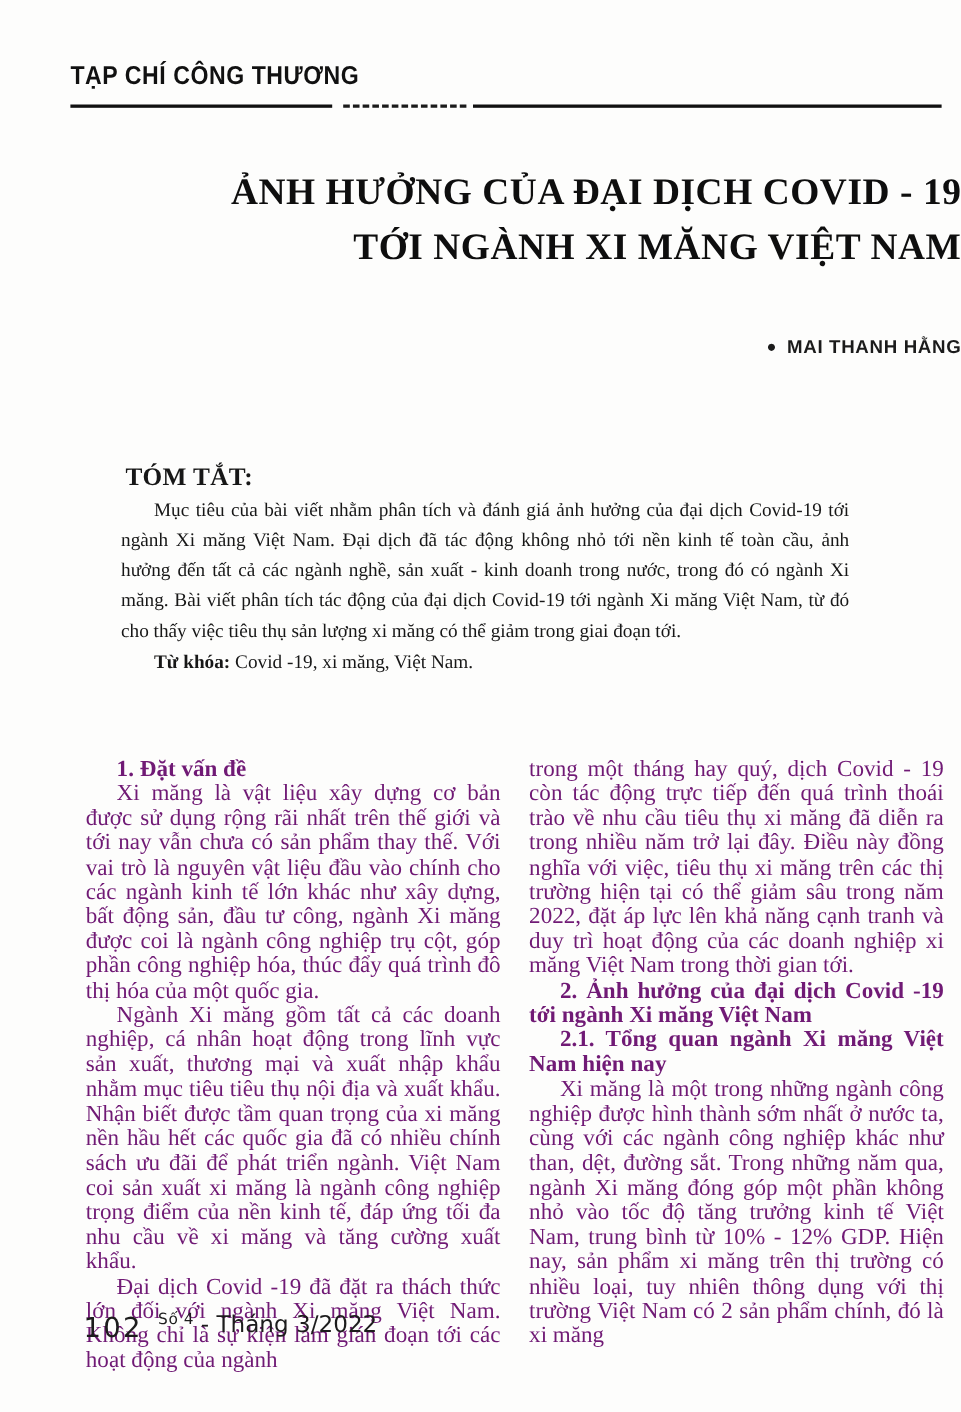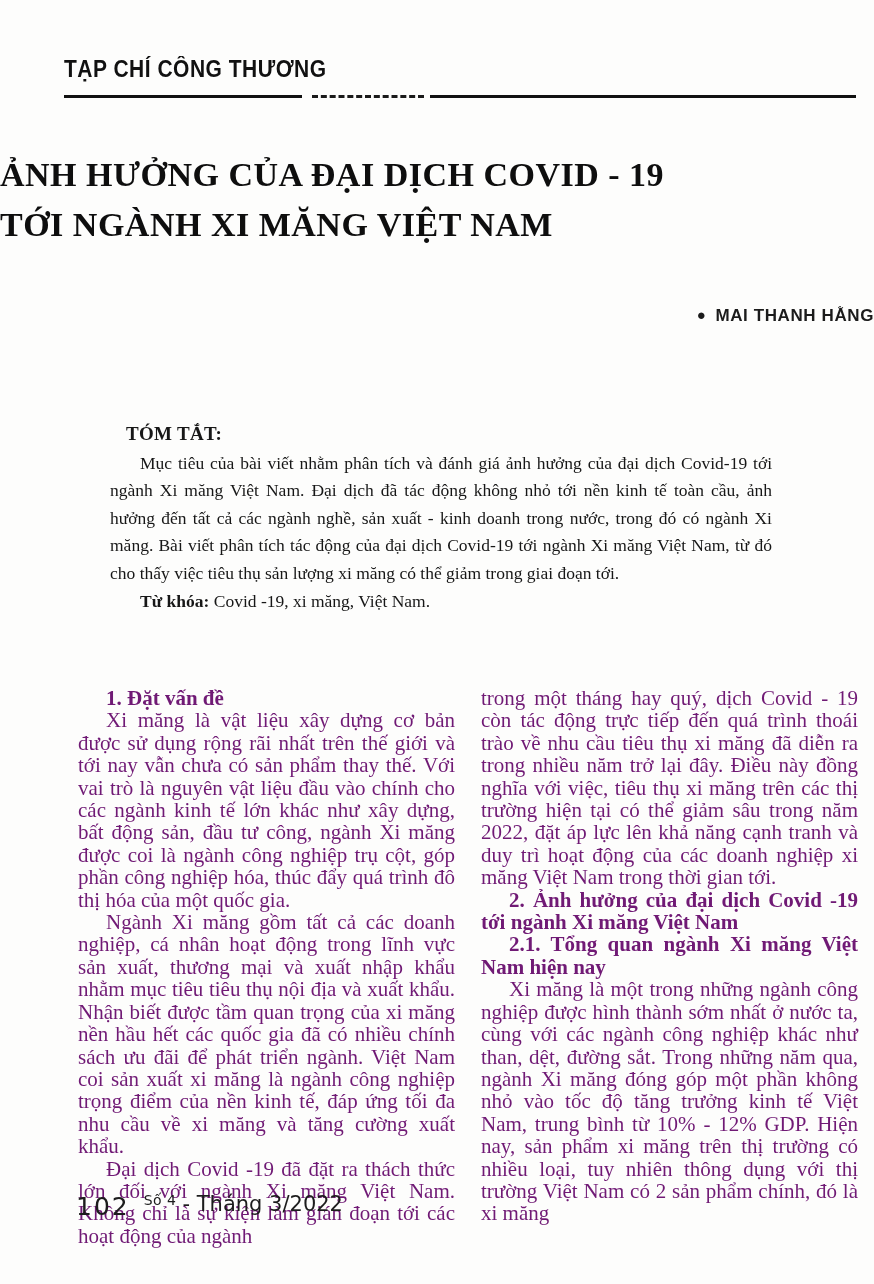--- a/index.html
+++ b/index.html
@@ -26,43 +26,43 @@
     display:flex;align-items:flex-end;height:4px;
   }
   .rule-solid-1{width:238px;border-bottom:3px solid #111;}
   .rule-gap-1{width:10px;}
   .rule-dashed{width:112px;border-bottom:3px dashed #1a1a1a;}
   .rule-gap-2{width:6px;}
   .rule-solid-2{flex:1;border-bottom:3px solid #111;}
   
   .title{
     position:absolute;left:0;right:0;top:150px;
-    text-align:left;
+    text-align:right;
     font-weight:700;font-size:34px;line-height:50px;
     letter-spacing:0.5px;
     color:#0e0e0e;
   }
   
   .author-line{
     position:absolute;left:0;right:0;top:306px;
     text-align:right;
     font-family:"Liberation Sans", sans-serif;
     font-weight:700;font-size:17px;letter-spacing:0.6px;
     color:#1b1b1b;
   }
   .author-line .bullet{font-size:15px;margin-right:9px;position:relative;top:-1px;}
   
   .abstract{
     position:absolute;left:110px;top:420px;width:662px;
     font-size:17.5px;line-height:27.6px;
     text-align:justify;color:#171717;
   }
   .abstract h3{
-    margin:0 0 2px 16px;
-    font-size:19px;font-weight:700;letter-spacing:0.3px;
+    margin:0 0 2px 4px;
+    font-size:23px;font-weight:700;letter-spacing:0.3px;
   }
   .abstract p{margin:0;text-indent:30px;}
   .abstract .kw{margin-top:0;}
   .abstract .kw .kw-label{font-weight:700;}
   
   .columns{
     position:absolute;left:78px;top:687px;width:780px;
     display:flex;gap:26px;
   }
   .col{

